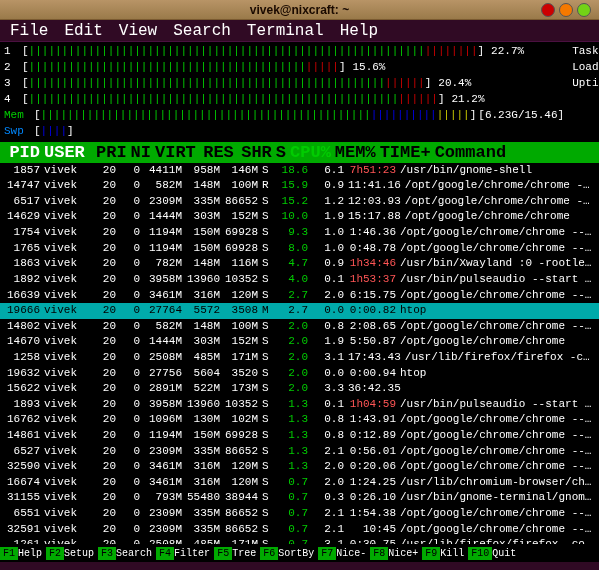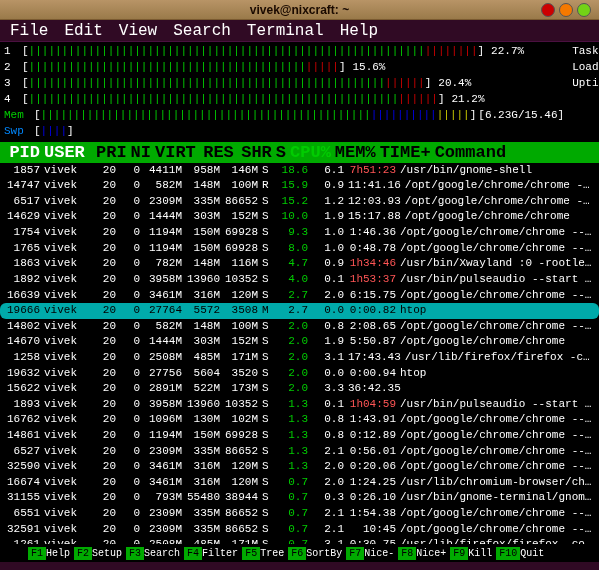--- a/index.html
+++ b/index.html
@@ -156,21 +156,20 @@
       display: flex;
       font-size: 11px;
       padding: 0 2px;
       line-height: 1.42;
       white-space: nowrap;
       color: #ffffff;
     }
     .proc-row.highlighted {
       background: #00aaaa;
       color: #000000;
-      border-radius: 6px;
     }
     .proc-row.highlighted .td-cpu { color: #000000; }
     .td { padding: 0 2px; overflow: hidden; }
     .td-pid { min-width: 40px; text-align: right; }
     .td-user { min-width: 52px; }
     .td-pri { min-width: 24px; text-align: right; }
     .td-ni { min-width: 24px; text-align: right; }
     .td-virt { min-width: 42px; text-align: right; }
     .td-res { min-width: 38px; text-align: right; }
     .td-shr { min-width: 38px; text-align: right; }
@@ -180,21 +179,20 @@
     .td-time { min-width: 52px; text-align: right; }
     .td-time.red { color: #ff5555; }
     .td-cmd { flex: 1; overflow: hidden; text-overflow: ellipsis; }
 
     
     #bottom-bar {
       background: #000000;
       display: flex;
       height: 18px;
       align-items: center;
-      margin-left: 28px;
     }
     .fn-key {
       background: #00aa00;
       color: #000000;
       font-size: 10px;
       padding: 1px 3px;
       margin-right: 0px;
       font-family: 'Courier New', monospace;
       white-space: nowrap;
     }

